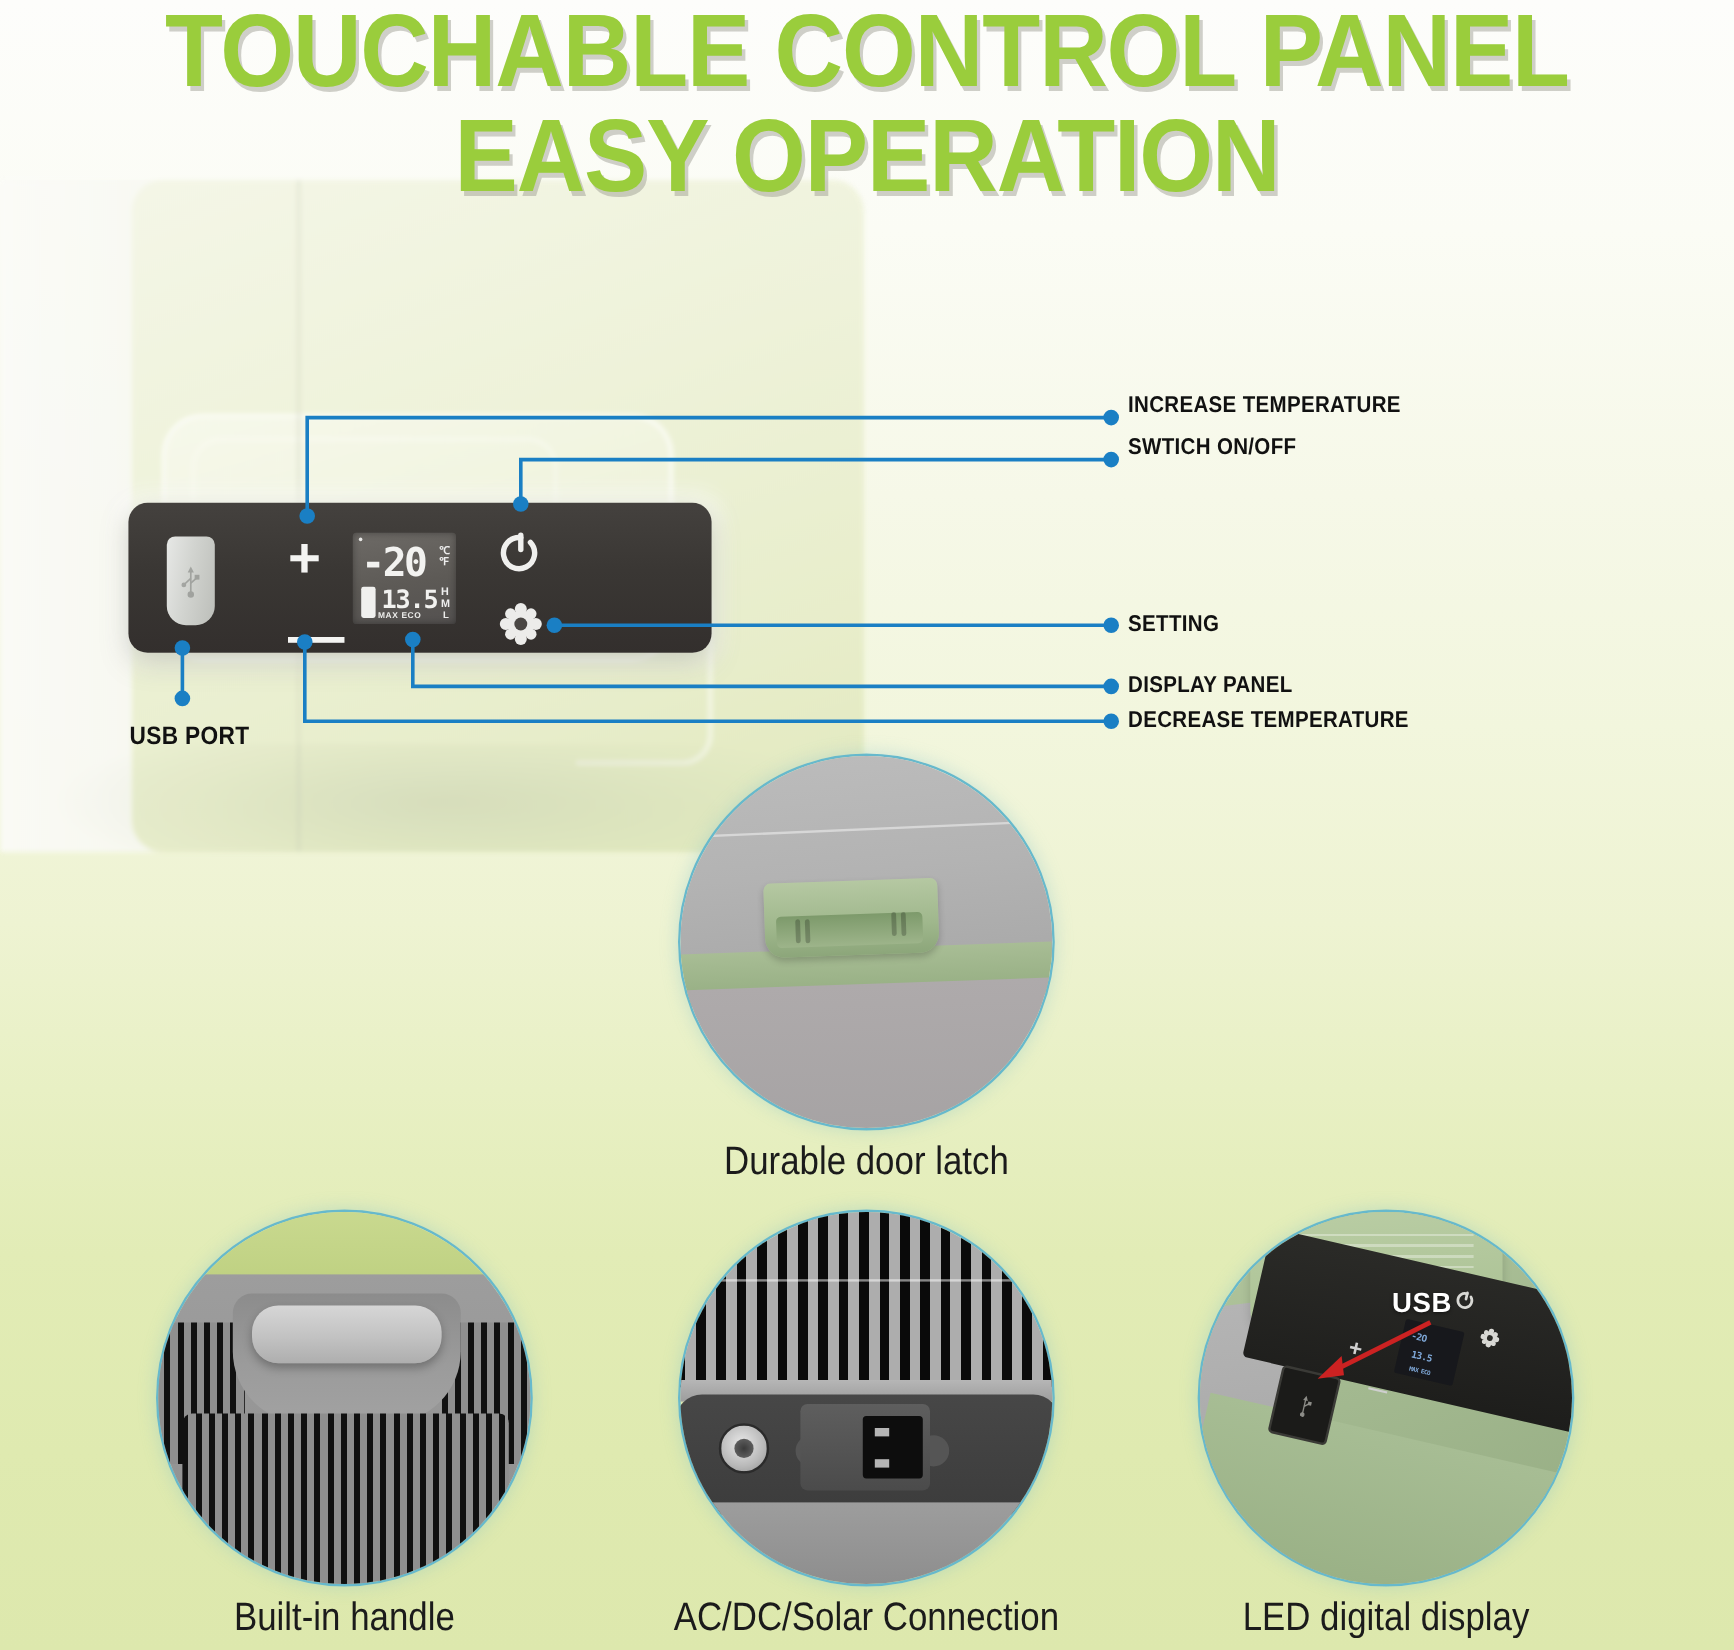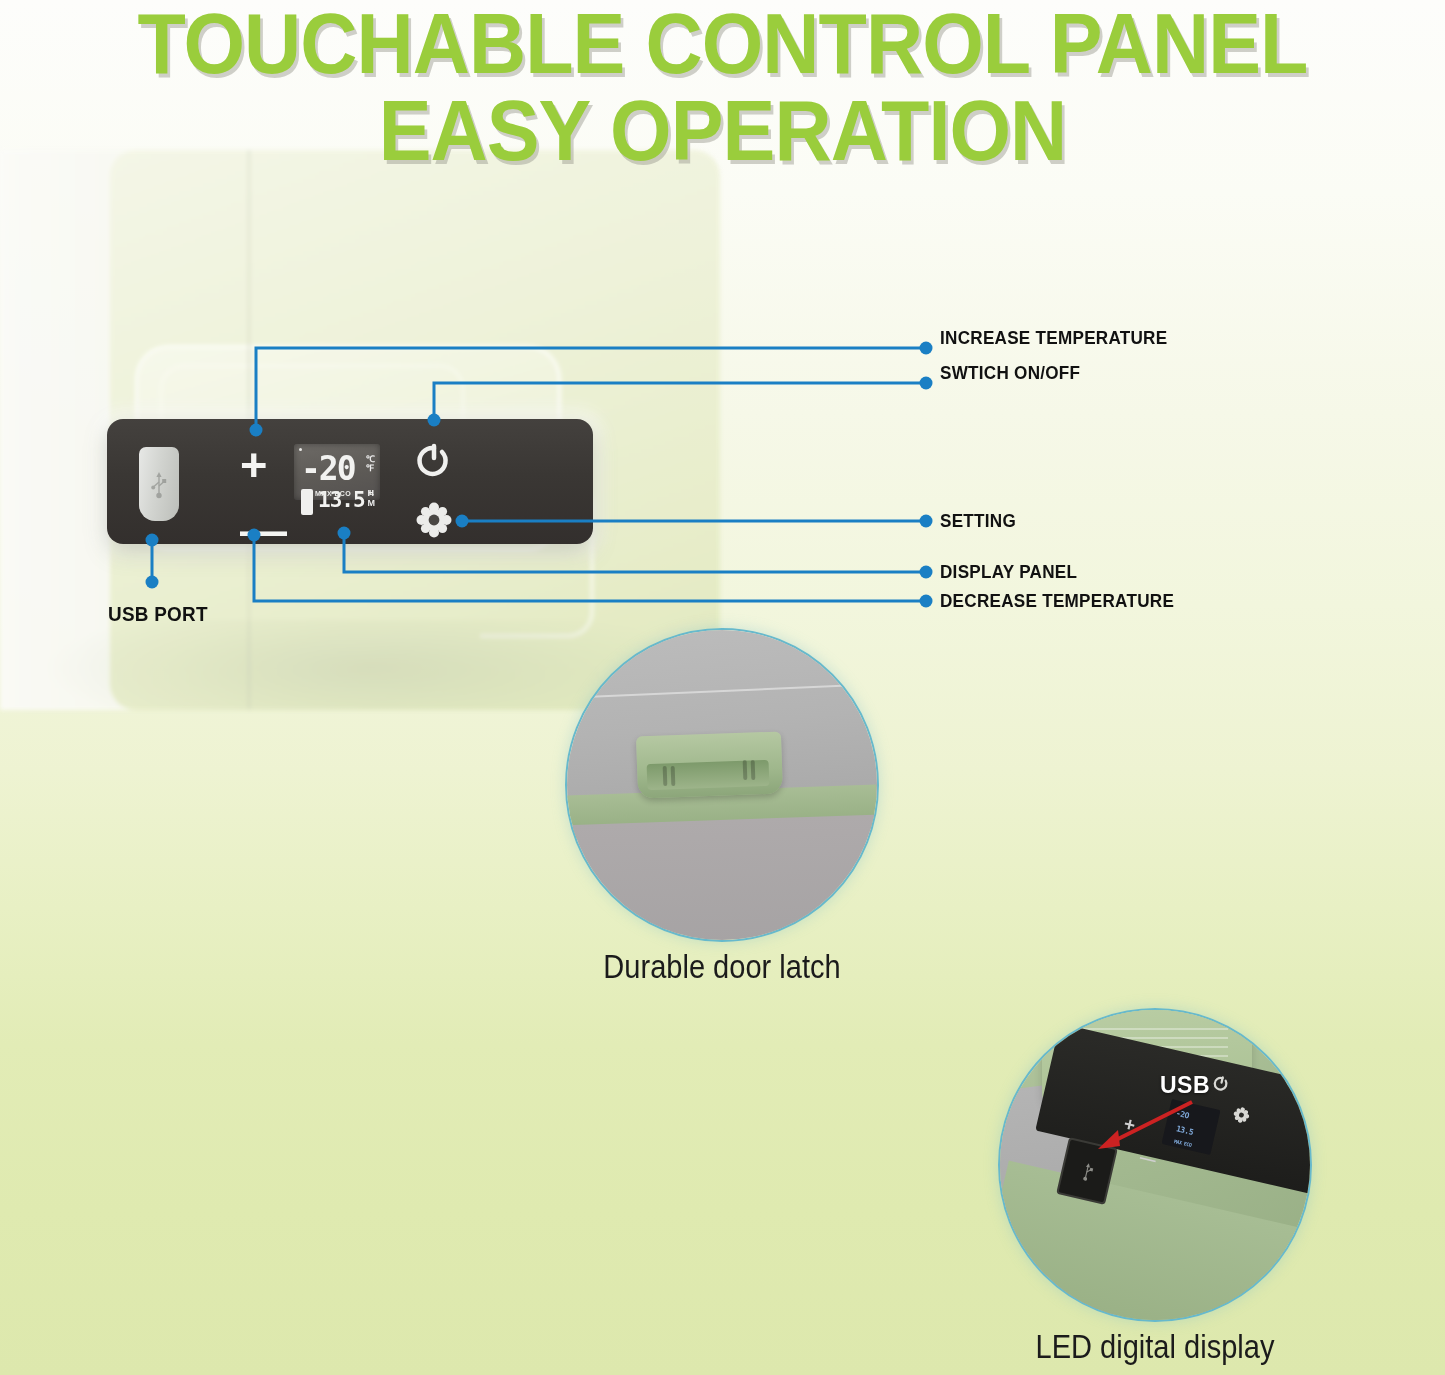--- a/index.html
+++ b/index.html
@@ -72,21 +72,21 @@
     border-radius:7px 7px 16px 16px;
     background:linear-gradient(100deg,#e7e8e6 0%,#d2d4d0 45%,#bcbeb9 100%);
     z-index:6;display:flex;align-items:center;justify-content:center;}
   .usb-glyph{opacity:.45;}
 
   .btn-plus,.btn-minus{position:absolute;z-index:6;color:#f4f4f2;
     font-weight:bold;line-height:1;user-select:none;}
   .btn-plus{left:240px;top:441px;font-size:47px;}
   .btn-minus{left:240px;top:506px;font-size:47px;}
 
-  .lcd{position:absolute;left:294px;top:444px;width:86px;height:56px;
+  .lcd{position:absolute;left:294px;top:444px;width:86px;height:76px;
     background:linear-gradient(170deg,#6d6a66 0%,#5d5a56 55%,#545150 100%);
     border-radius:3px;z-index:6;
     box-shadow:inset 0 0 6px rgba(0,0,0,.35);}
   .lcd-dot{position:absolute;left:5px;top:4px;width:3px;height:3px;
     background:#e9e9e7;border-radius:50%;}
   .lcd-temp{position:absolute;left:7px;top:8px;font-size:33px;
     font-weight:bold;color:#f2f2f0;letter-spacing:-2px;line-height:1;
     font-family:"DejaVu Sans Mono",monospace;}
   .lcd-unit{position:absolute;right:5px;top:11px;font-size:9px;color:#eee;
     line-height:1.05;font-weight:bold;text-align:left;}
@@ -399,21 +399,52 @@
         <div class="c2-latch-in"></div>
         <div class="c2-rib" style="left:96px;top:136px;"></div>
         <div class="c2-rib" style="left:104px;top:136px;"></div>
         <div class="c2-rib" style="left:176px;top:130px;"></div>
         <div class="c2-rib" style="left:184px;top:130px;"></div>
       </div>
       <div class="cap">Durable door latch</div>
     </div>
 
 
-
+    <div class="cell" style="left:72px;top:380px;">
+      <div class="circ">
+        <div class="c4-greentop"></div>
+        <div class="c4-grey"></div>
+        <div class="c4-ventL"></div>
+        <div class="c4-ventR"></div>
+        <div class="c4-recess"></div>
+        <div class="c4-ventB"></div>
+        <div class="c4-grip"></div>
+      </div>
+      <div class="cap">Built-in handle</div>
+    </div>
+
+    <div class="cell" style="left:507px;top:380px;">
+      <div class="circ">
+        <div class="c5-vtop"></div>
+        <div class="c5-vline"></div>
+        <div class="c5-mid"></div>
+        <div class="c5-dark"></div>
+        <div class="c5-bot"></div>
+        <div class="c5-dc">
+            <div class="c5-dc-in"></div>
+          </div>
+        <div class="c5-ac-ear" style="left:96px;"></div>
+        <div class="c5-ac-ear" style="left:198px;"></div>
+        <div class="c5-ac"></div>
+        <div class="c5-ac-hole"></div>
+        <div class="c5-pin" style="left:162px;top:180px;"></div>
+        <div class="c5-pin" style="left:162px;top:206px;"></div>
+      </div>
+      <div class="cap">AC/DC/Solar Connection</div>
+    </div>
 
     <div class="cell" style="left:940px;top:380px;">
       <div class="circ">
         <div class="c6-bgreen"></div>
         <div class="c6-grey"></div>
         <div class="c6-lid"></div>
         <div class="c6-ribs"></div>
         <div class="c6-blackbar"></div>
         <div class="c6-greenlow"></div>
         <div class="c6-usbport">

